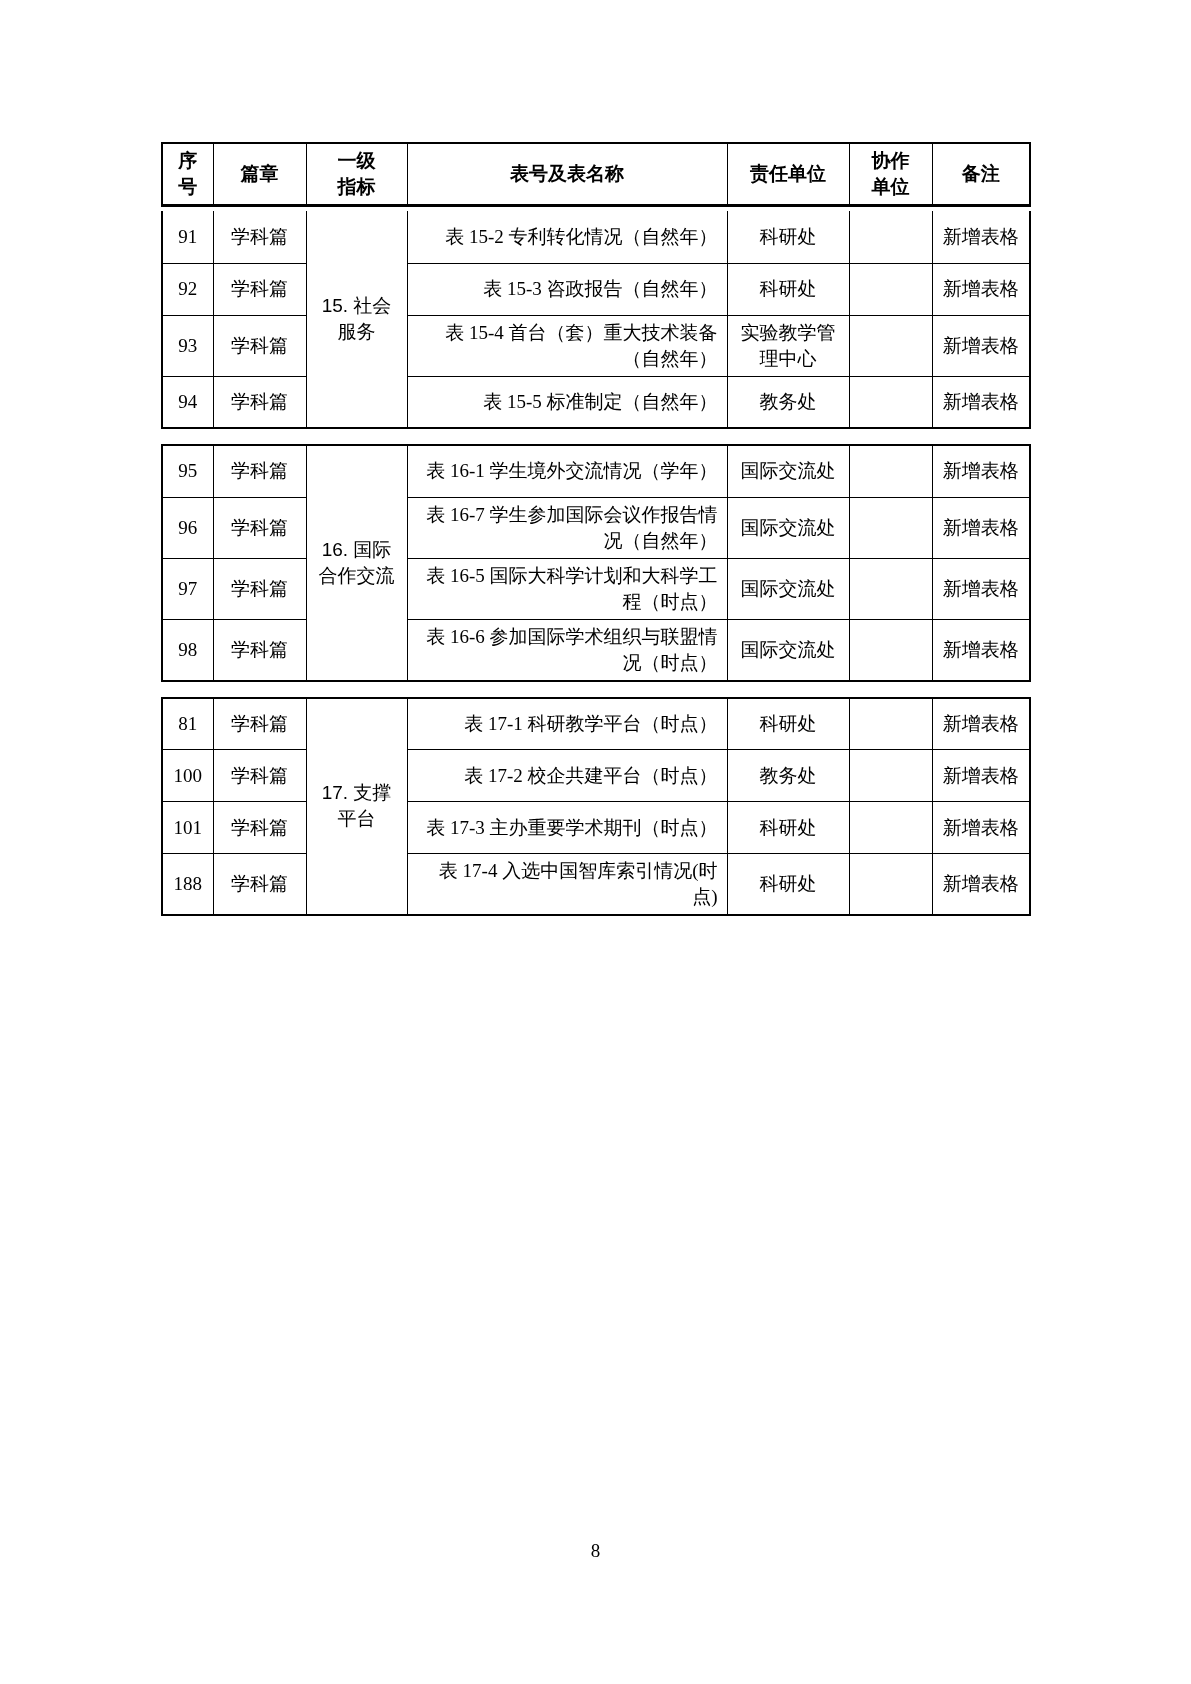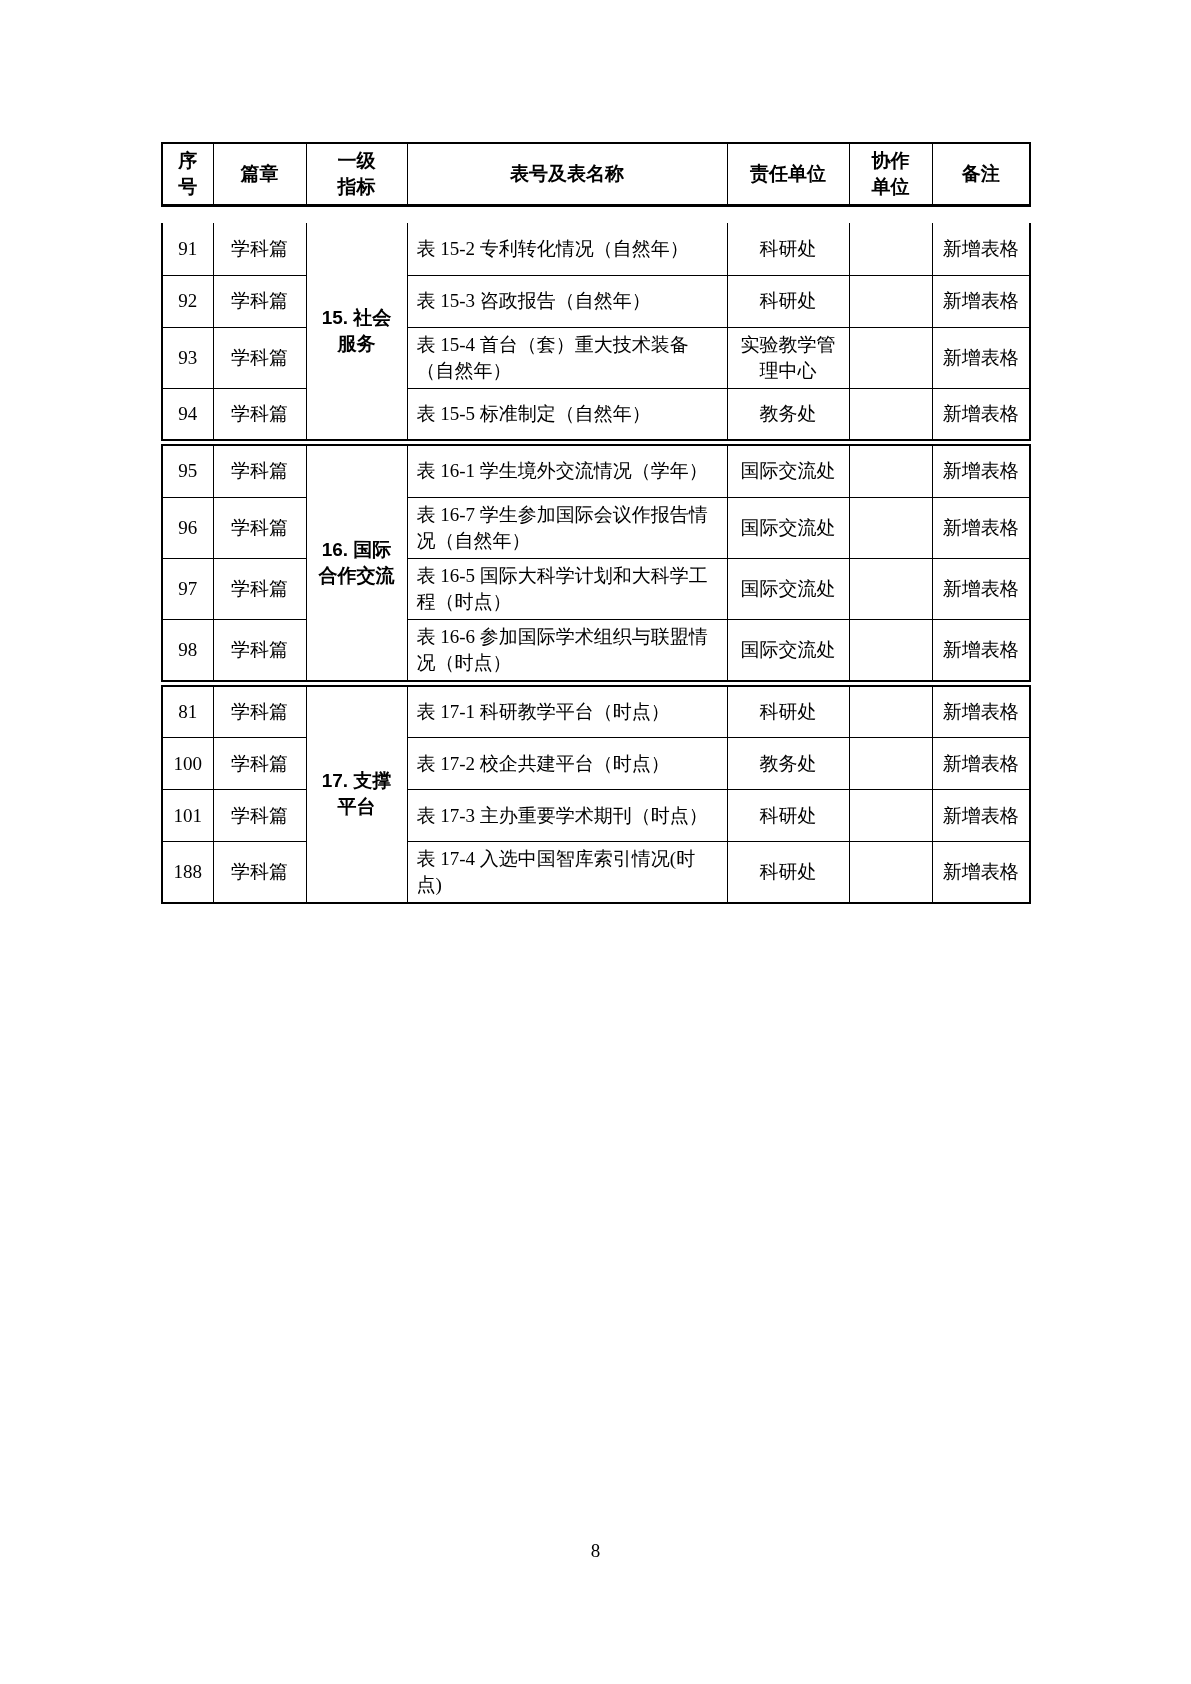--- a/index.html
+++ b/index.html
@@ -37,31 +37,31 @@
     overflow: hidden;
   }
   .tbl th {
     font-family: "Liberation Sans", "DejaVu Sans", sans-serif;
     font-weight: bold;
     height: 56px;
     border-bottom: 3px solid #000;
   }
   .tbl td { height: 52px; }
   .tbl td.c-name {
-    text-align: left;
+    text-align: right;
     padding: 4px 9px;
   }
   .tbl td.c-ind {
     font-family: "Liberation Sans", "DejaVu Sans", sans-serif;
-    font-weight: bold;
+    font-weight: normal;
   }
   table.tbl-head { border-bottom: none; }
-  table.tbl-g1 { border-top: none; margin-top: 16px; }
+  table.tbl-g1 { border-top: none; margin-top: 4px; }
   table.tbl-g1 tr:first-child > td { border-top: none; }
-  table.tbl-g2, table.tbl-g3 { margin-top: 3px; }
+  table.tbl-g2, table.tbl-g3 { margin-top: 15px; }
   .page-number {
     position: absolute;
     left: 0;
     top: 1540px;
     width: 100%;
     text-align: center;
     font-size: 19px;
     font-family: "Liberation Serif", "DejaVu Serif", serif;
   }
 </style>

